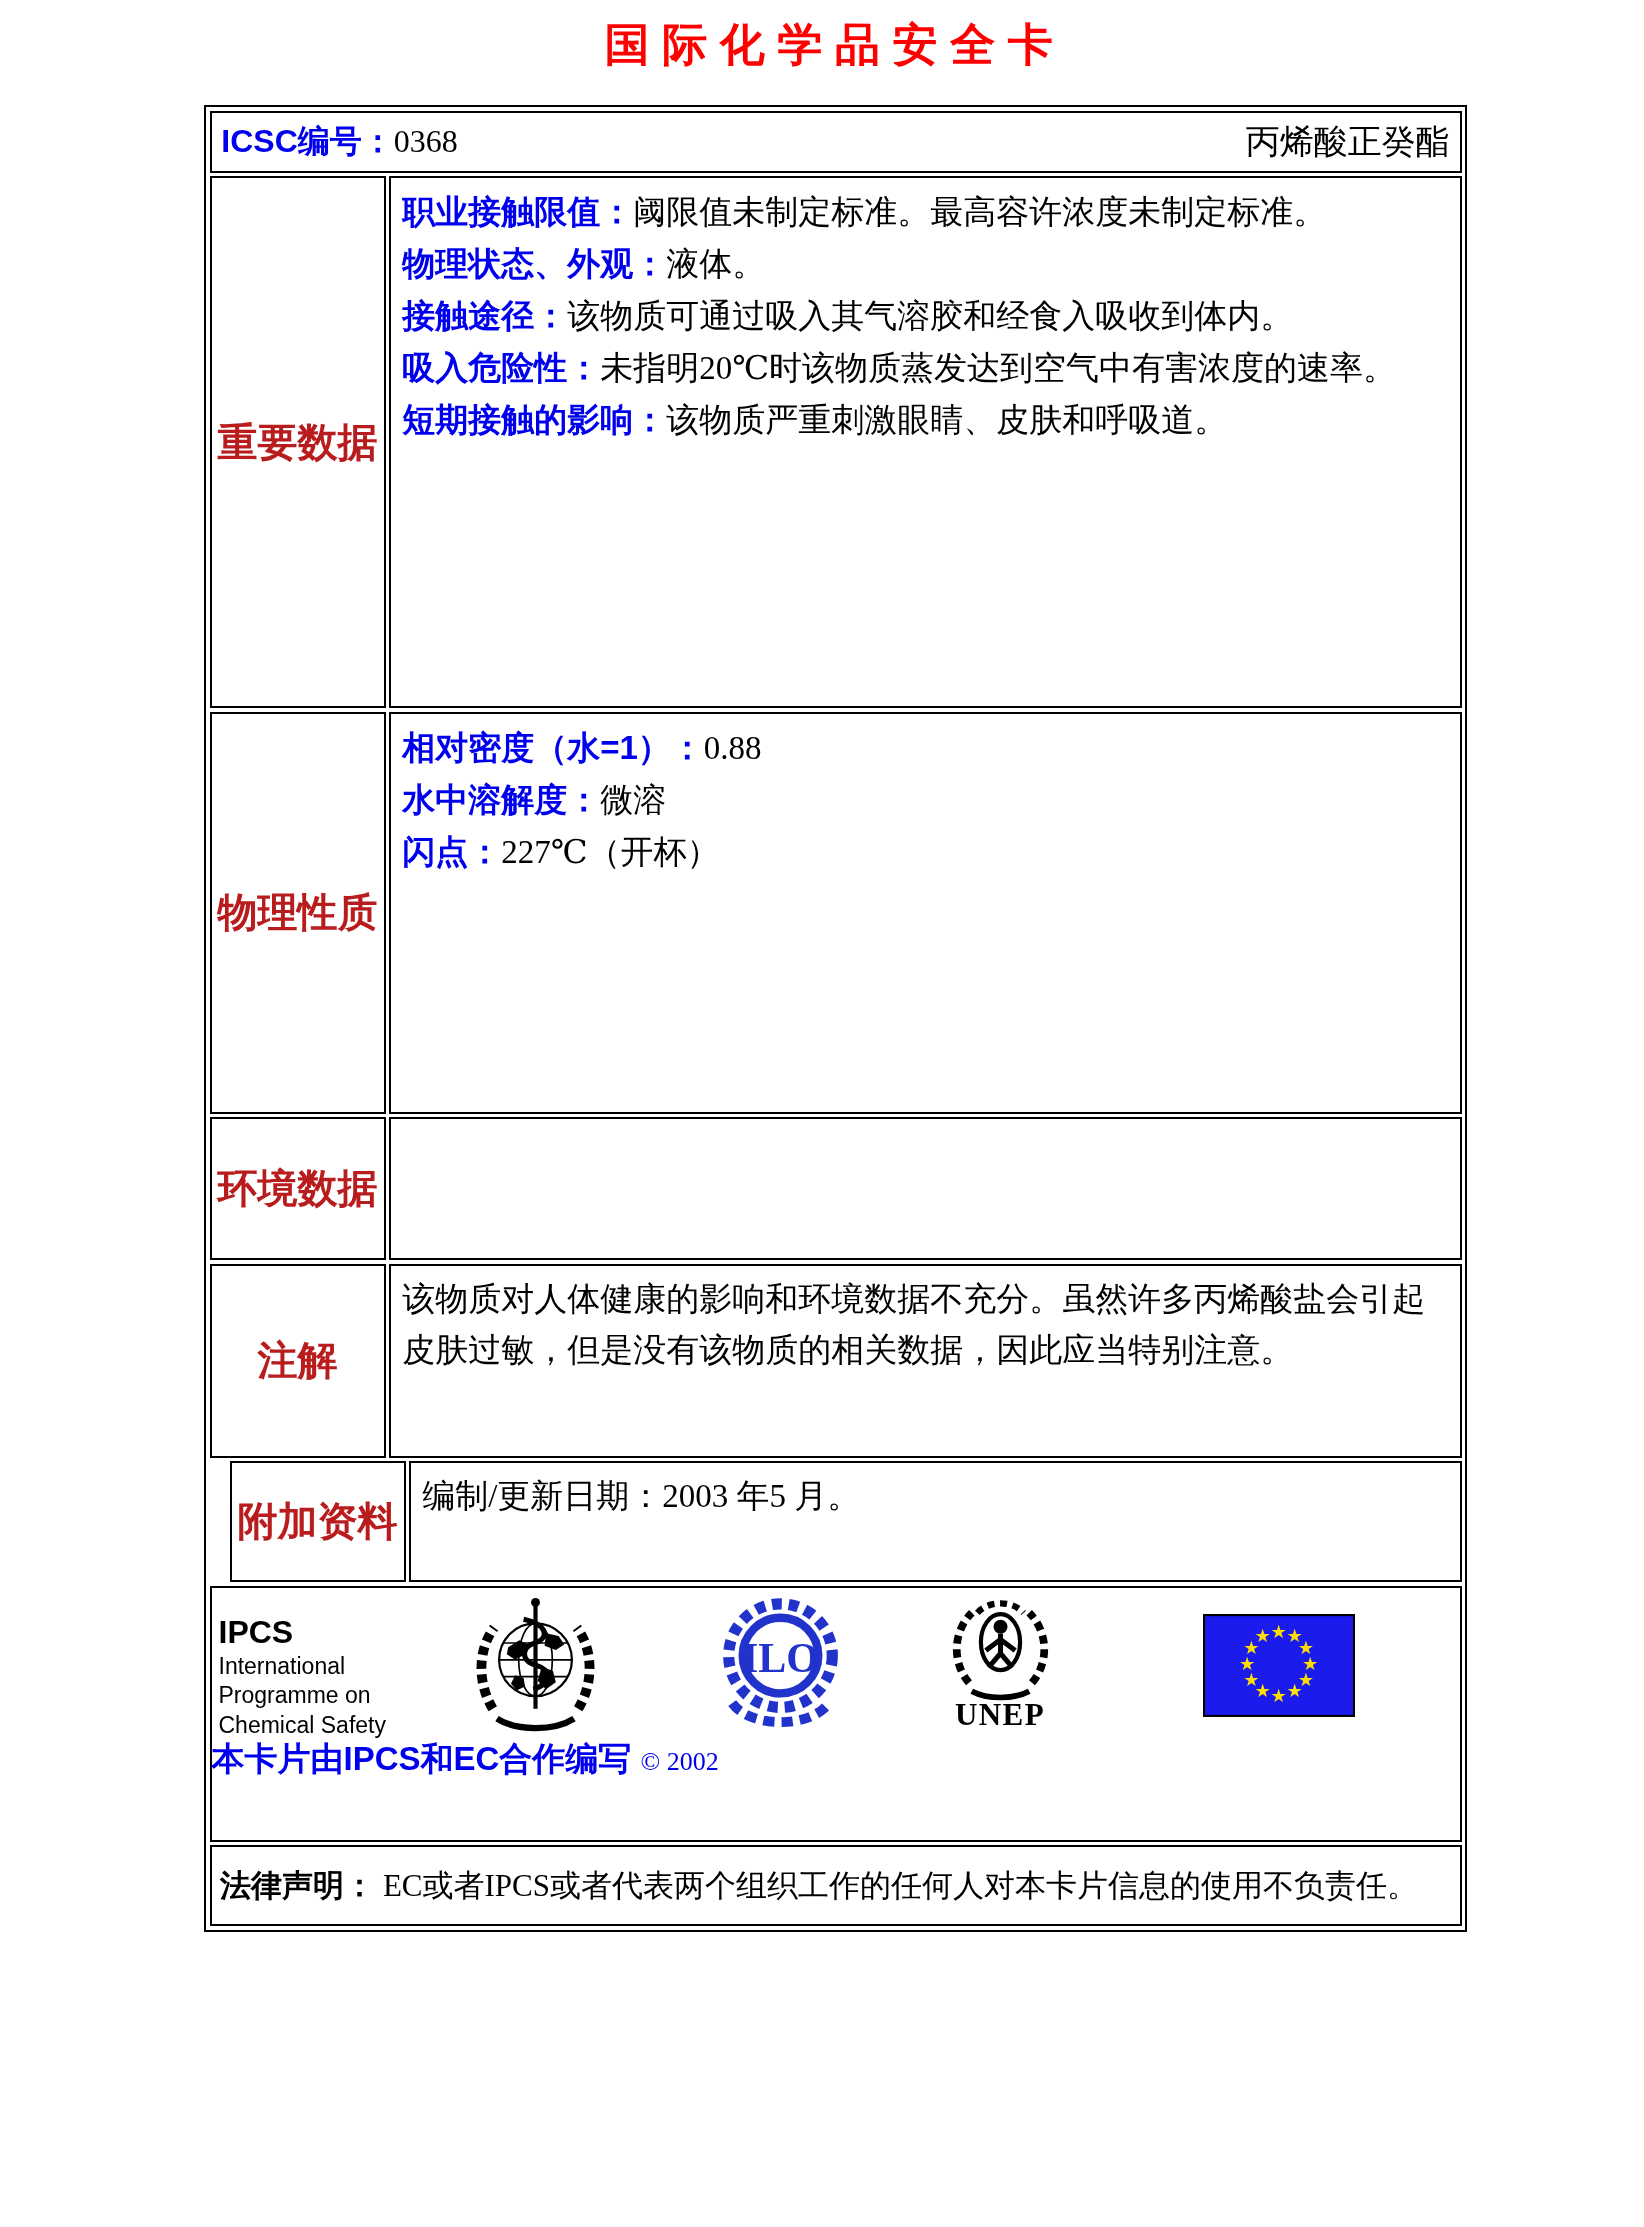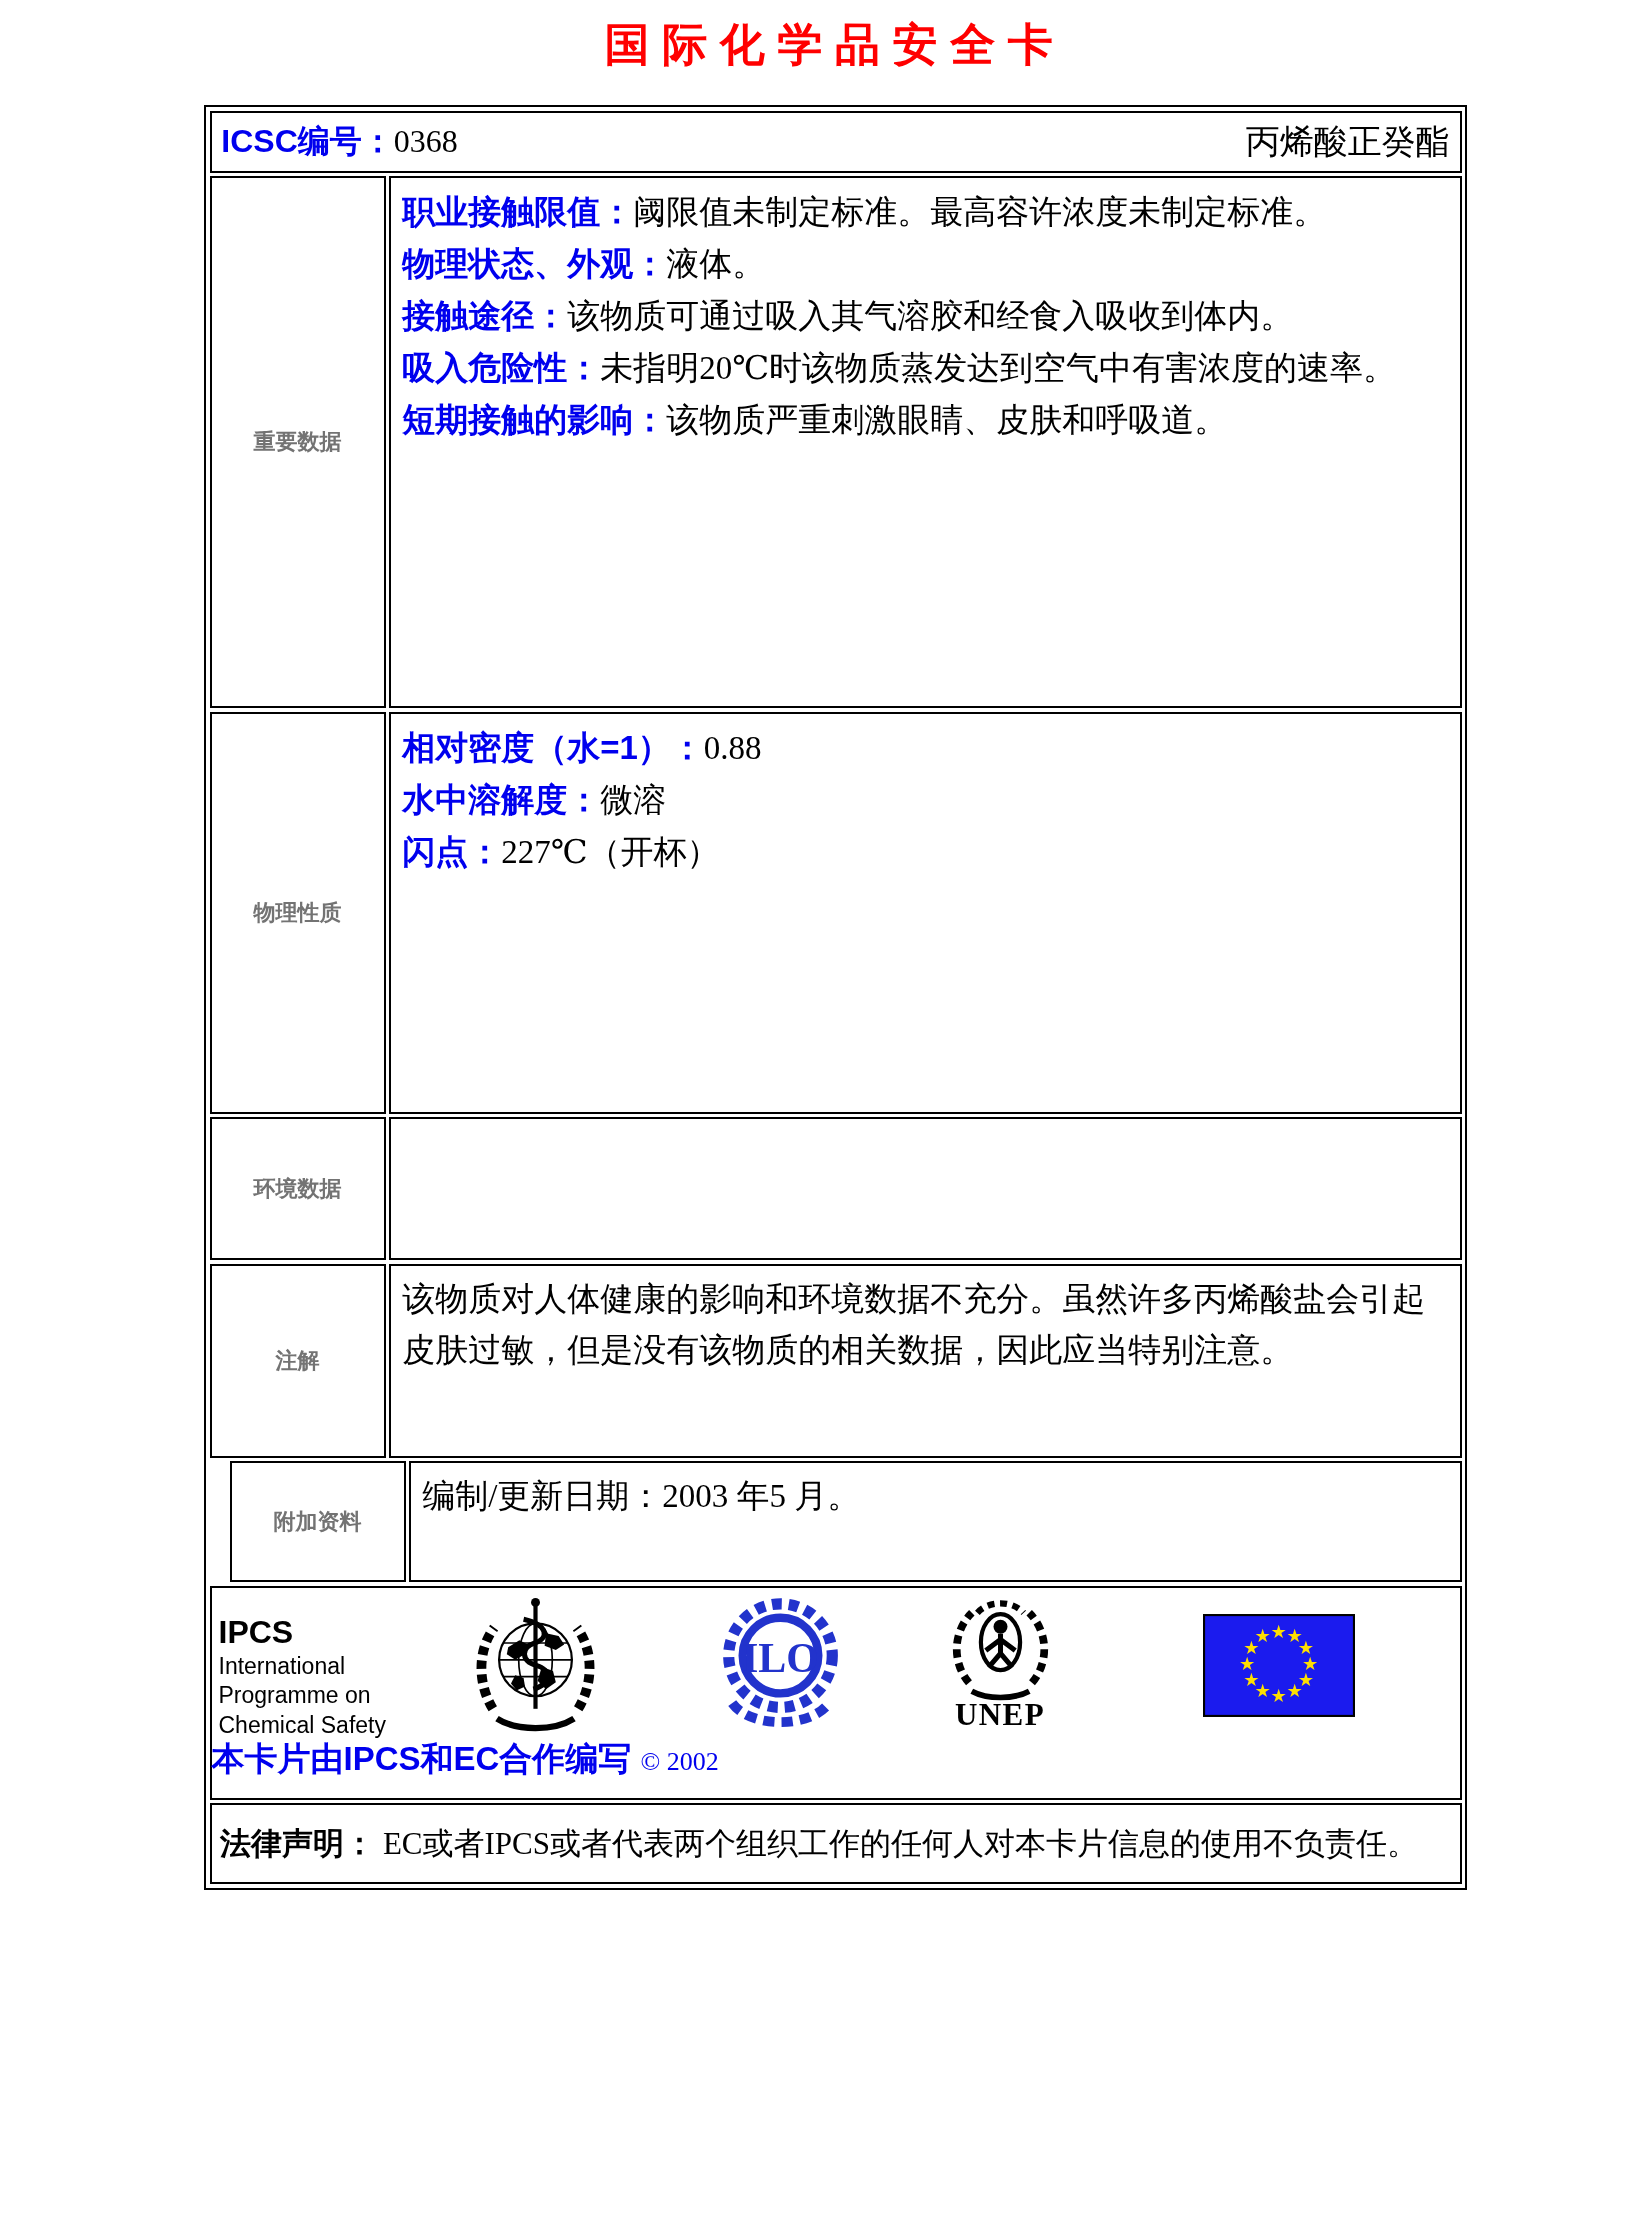--- a/index.html
+++ b/index.html
@@ -14,26 +14,26 @@
   .row{display:flex;gap:3.5px;}
   .cell{border:2.1px solid #000;background:#fff;box-sizing:border-box;gap:8px;}
   
   .hdr{height:62px;flex:1;display:flex;align-items:center;justify-content:space-between;
         padding:0 9.8px;}
   .hdr-left{font-size:32px;}
   .hdr-right{font-size:34px;}
   .bl{color:#0000ee;font-weight:bold;font-family:"Liberation Sans","DejaVu Sans",sans-serif;}
   
   .lblcell{width:176px;flex:0 0 176px;display:flex;align-items:center;justify-content:center;
-        font-size:22px;font-weight:bold;color:#737373;
+        font-size:40px;font-weight:bold;color:#b91c1c;
         font-family:"Liberation Sans","DejaVu Sans",sans-serif;text-align:right;}
   .ccell{flex:1;padding:8.4px 11.2px;font-size:33px;line-height:51px;}
   .line{min-height:51px;}
   .h-imp{height:532px;} .h-phy{height:402px;} .h-env{height:143px;}
-  .h-note{height:194px;} .h-add{height:121px;margin-left:20px;} .h-logo{height:214px;} .h-legal{height:81px;}
+  .h-note{height:194px;} .h-add{height:121px;margin-left:20px;} .h-logo{height:256px;} .h-legal{height:81px;}
   
   .logocell{flex:1;position:relative;padding:0;}
   .logo-strip{position:relative;height:140px;margin-top:5.6px;}
   .ipcs-block{position:absolute;left:7px;top:19.7px;font-family:"Liberation Sans","DejaVu Sans",sans-serif;}
   .ipcs-acro{font-size:32px;font-weight:bold;line-height:39px;}
   .ipcs-line{font-size:23px;line-height:29.5px;}
   .logo-who{position:absolute;left:257px;top:1.4px;}
   .logo-ilo{position:absolute;left:502px;top:1.4px;}
   .logo-unep{position:absolute;left:729px;top:2.8px;text-align:center;}
   .unep-word{font-size:31px;font-weight:bold;letter-spacing:1.4px;margin-top:-5.6px;

